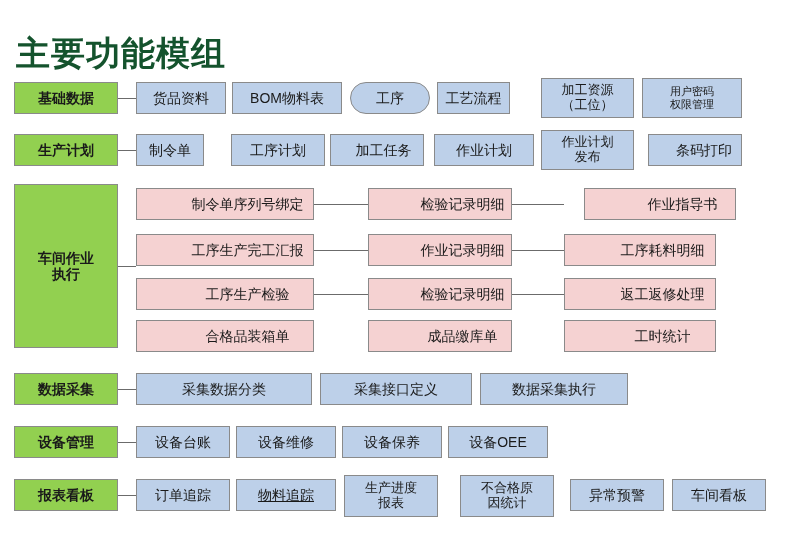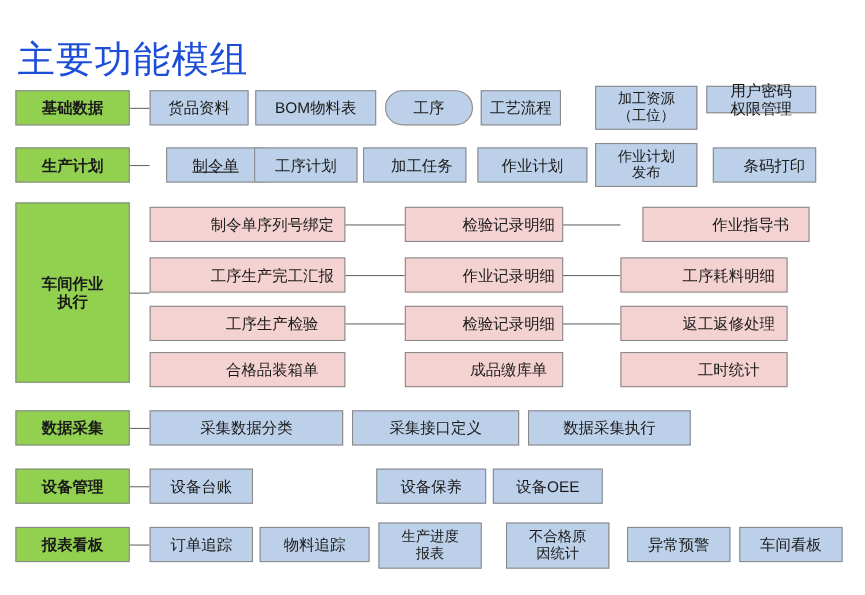--- a/index.html
+++ b/index.html
@@ -11,23 +11,23 @@
     height: 541px;
     background: #ffffff;
     font-family: "Liberation Sans", sans-serif;
     overflow: hidden;
   }
   #page-title {
     position: absolute;
     left: 16px;
     top: 8px;
     font-size: 34px;
-    color: #1d4ed8;
+    color: #14532d;
     letter-spacing: 1px;
-    font-weight: normal;
+    font-weight: bold;
   }
   .diagram {
     position: absolute;
     left: 0;
     top: 0;
     width: 786px;
     height: 541px;
   }
   .node {
     position: absolute;
@@ -68,26 +68,26 @@
 <div class="diagram">
 
   <div class="node cat" style="left:14px; top:82px; width:104px; height:32px;">基础数据</div>
   <div class="connector h-line" style="left:118px; top:98px; width:18px;"></div>
   <div class="node blue" style="left:136px; top:82px; width:90px; height:32px;">货品资料</div>
   <div class="node blue" style="left:232px; top:82px; width:110px; height:32px;">BOM物料表</div>
   <div class="node blue" style="left:350px; top:82px; width:80px; height:32px;border-radius:16px;">工序</div>
   <div class="node blue" style="left:437px; top:82px; width:73px; height:32px;">工艺流程</div>
   <div class="node blue" style="left:541px; top:78px; width:93px; height:40px; font-size:13px;">加工资源
 （工位）</div>
-  <div class="node blue" style="left:642px; top:78px; width:100px; height:25px; font-size:14px;">用户密码
+  <div class="node blue" style="left:642px; top:78px; width:100px; height:40px; font-size:11px;">用户密码
 权限管理</div>
 
   <div class="node cat" style="left:14px; top:134px; width:104px; height:32px;">生产计划</div>
   <div class="connector h-line" style="left:118px; top:150px; width:18px;"></div>
-  <div class="node blue" style="left:151px; top:134px; width:90px; height:32px;text-decoration:underline;">制令单</div>
+  <div class="node blue" style="left:136px; top:134px; width:68px; height:32px;">制令单</div>
   <div class="node blue" style="left:231px; top:134px; width:94px; height:32px;">工序计划</div>
   <div class="node blue" style="left:330px; top:134px; width:94px; height:32px;padding-left:16px;">加工任务</div>
   <div class="node blue" style="left:434px; top:134px; width:100px; height:32px;">作业计划</div>
   <div class="node blue" style="left:541px; top:130px; width:93px; height:40px; font-size:13px;">作业计划
 发布</div>
   <div class="node blue" style="left:648px; top:134px; width:94px; height:32px;padding-left:21px;">条码打印</div>
 
   <div class="node cat" style="left:14px; top:184px; width:104px; height:164px;">车间作业
 执行</div>
   <div class="connector h-line" style="left:118px; top:266px; width:18px;"></div>
@@ -115,27 +115,28 @@
 
   <div class="node cat" style="left:14px; top:373px; width:104px; height:32px;">数据采集</div>
   <div class="connector h-line" style="left:118px; top:389px; width:18px;"></div>
   <div class="node blue" style="left:136px; top:373px; width:176px; height:32px;">采集数据分类</div>
   <div class="node blue" style="left:320px; top:373px; width:152px; height:32px;">采集接口定义</div>
   <div class="node blue" style="left:480px; top:373px; width:148px; height:32px;">数据采集执行</div>
 
   <div class="node cat" style="left:14px; top:426px; width:104px; height:32px;">设备管理</div>
   <div class="connector h-line" style="left:118px; top:442px; width:18px;"></div>
   <div class="node blue" style="left:136px; top:426px; width:94px; height:32px;">设备台账</div>
+  <div class="node blue" style="left:236px; top:426px; width:100px; height:32px;">设备维修</div>
   <div class="node blue" style="left:342px; top:426px; width:100px; height:32px;">设备保养</div>
   <div class="node blue" style="left:448px; top:426px; width:100px; height:32px;">设备OEE</div>
 
   <div class="node cat" style="left:14px; top:479px; width:104px; height:32px;">报表看板</div>
   <div class="connector h-line" style="left:118px; top:495px; width:18px;"></div>
   <div class="node blue" style="left:136px; top:479px; width:94px; height:32px;">订单追踪</div>
-  <div class="node blue" style="left:236px; top:479px; width:100px; height:32px;">物料追踪</div>
+  <div class="node blue" style="left:236px; top:479px; width:100px; height:32px;text-decoration:underline;">物料追踪</div>
   <div class="node blue" style="left:344px; top:475px; width:94px; height:42px; font-size:13px;">生产进度
 报表</div>
   <div class="node blue" style="left:460px; top:475px; width:94px; height:42px; font-size:13px;">不合格原
 因统计</div>
   <div class="node blue" style="left:570px; top:479px; width:94px; height:32px;">异常预警</div>
   <div class="node blue" style="left:672px; top:479px; width:94px; height:32px;">车间看板</div>
 
 </div>
 
 </body></html>

